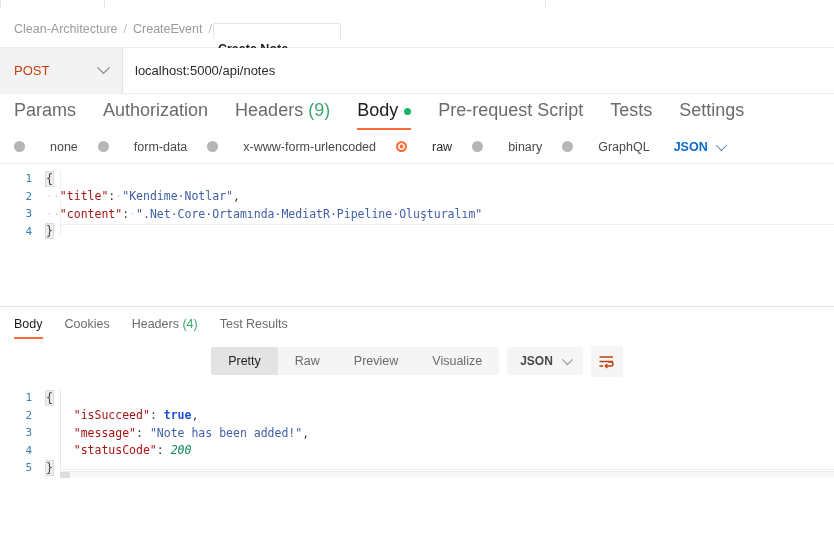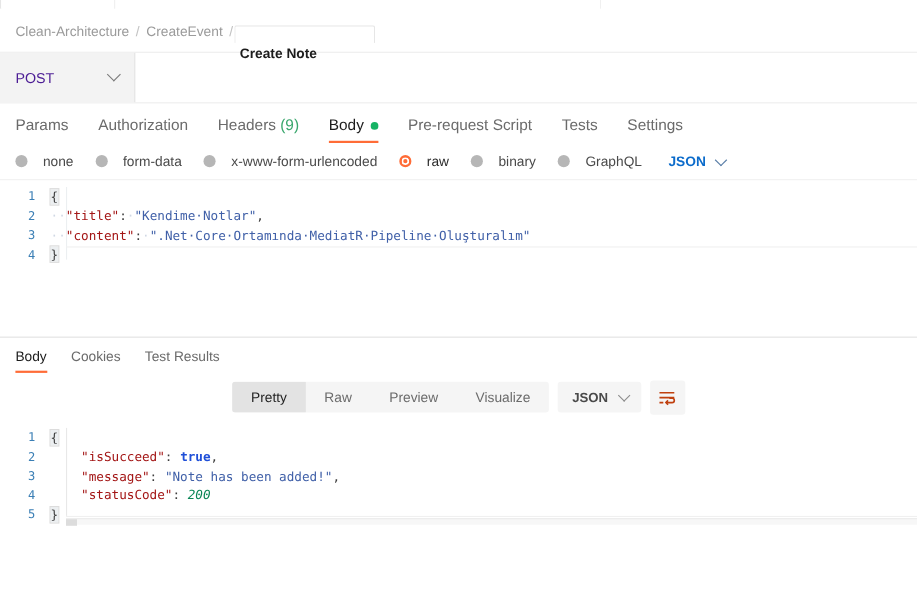--- a/index.html
+++ b/index.html
@@ -32,54 +32,54 @@
   .crumb-muted { color: #9b9b9b; }
   .crumb-sep { color: #c2c2c2; }
   .crumb-current { color: #1c1c1c; font-weight: bold; margin-top: 40px; }
 
   
   .urlbar { height: 46px; display: flex; align-items: stretch;
             border-bottom: 1px solid #ededed; }
   .method {
     width: 123px; display: flex; align-items: center; justify-content: space-between;
     padding: 0 14px; background: #f3f3f3; border-right: 1px solid #e4e4e4;
-    font-size: 13px; color: #4c1d95; cursor: pointer; gap: 13px;
+    font-size: 13px; color: #c2410c; cursor: pointer; gap: 13px;
   }
   .chev { width: 9px; height: 9px; border-right: 1.4px solid #7a7a7a;
           border-bottom: 1.4px solid #7a7a7a; transform: rotate(45deg) translate(-2px,-2px); }
   .urlinput {
     flex: 1; display: flex; align-items: center; padding: 0 12px;
     font-size: 13px; color: #2b2b2b; background: #fff;
   }
 
   
   .reqtabs {
     height: 36px; display: flex; align-items: flex-end; gap: 0;
-    padding: 0 14px; font-size: 14px;
+    padding: 0 14px; font-size: 18px;
   }
   .rtab {
     padding: 0 12px 9px 0; margin-right: 15px; color: #6b6b6b;
     position: relative; cursor: pointer; white-space: nowrap; padding-top:10px;
   }
   .rtab:first-child { }
   .rtab.active { color: #1c1c1c; }
   .rtab.active::after {
     content: ""; position: absolute; left: 0; right: 12px; bottom: 0;
     height: 2px; background: #ff6c37;
   }
   .cnt { color: #3aa76d; }
   .dot-green { display: inline-block; width: 7px; height: 7px; border-radius: 50%;
                background: #16b364; margin-left: 6px; vertical-align: middle; }
 
   
   .bodyrow {
     height: 34px; display: flex; align-items: center; padding: 0 14px;
     font-size: 12.5px; color: #4a4a4a; border-bottom: 1px solid #ededed;
   }
-  .radio { display: flex; align-items: center; gap: 14px; margin-right: 20px; cursor: pointer; }
+  .radio { display: flex; align-items: center; gap: 25px; margin-right: 20px; cursor: pointer; }
   .rdot { width: 11px; height: 11px; border-radius: 50%; background: #b6b6b6; }
   .radio.sel .rdot {
     background: #ff6c37; border: 2.5px solid #ff6c37; box-shadow: inset 0 0 0 1.6px #fff;
   }
   .radio.sel span { color: #2b2b2b; }
   .jsonsel { display: flex; align-items: center; gap: 8px; color: #0b6bcb;
              font-weight: bold; font-size: 12.5px; cursor: pointer; margin-left: 4px; }
   .chev-blue { width: 8px; height: 8px; border-right: 1.4px solid #5b7fa8;
                border-bottom: 1.4px solid #5b7fa8; transform: rotate(45deg) translateY(-2px); }
 
@@ -159,20 +159,21 @@
     <span class="crumb-muted">CreateEvent</span>
     <span class="crumb-sep">/</span>
     <span class="crumb-current">Create Note</span>
   </div>
 
   <div class="urlbar">
     <div class="method">
       <span>POST</span>
       <span class="chev"></span>
     </div>
+    <div class="urlinput">localhost:5000/api/notes</div>
   </div>
 
   <div class="reqtabs">
     <div class="rtab"><span>Params</span></div>
     <div class="rtab"><span>Authorization</span></div>
     <div class="rtab"><span>Headers</span> <span class="cnt">(9)</span></div>
     <div class="rtab active"><span>Body</span><span class="dot-green"></span></div>
     <div class="rtab"><span>Pre-request Script</span></div>
     <div class="rtab"><span>Tests</span></div>
     <div class="rtab"><span>Settings</span></div>
@@ -229,20 +230,21 @@
       <span class="gut">4</span>
       <span class="code"><span class="brace">}</span></span>
     </div>
   </div>
 
   <div class="splitter"></div>
 
   <div class="restabs">
     <div class="restab active"><span>Body</span></div>
     <div class="restab"><span>Cookies</span></div>
+    <div class="restab"><span>Headers</span> <span class="cnt">(4)</span></div>
     <div class="restab"><span>Test Results</span></div>
   </div>
 
   <div class="restoolbar">
     <div class="seg">
       <div class="segbtn active">Pretty</div>
       <div class="segbtn">Raw</div>
       <div class="segbtn">Preview</div>
       <div class="segbtn">Visualize</div>
     </div>

